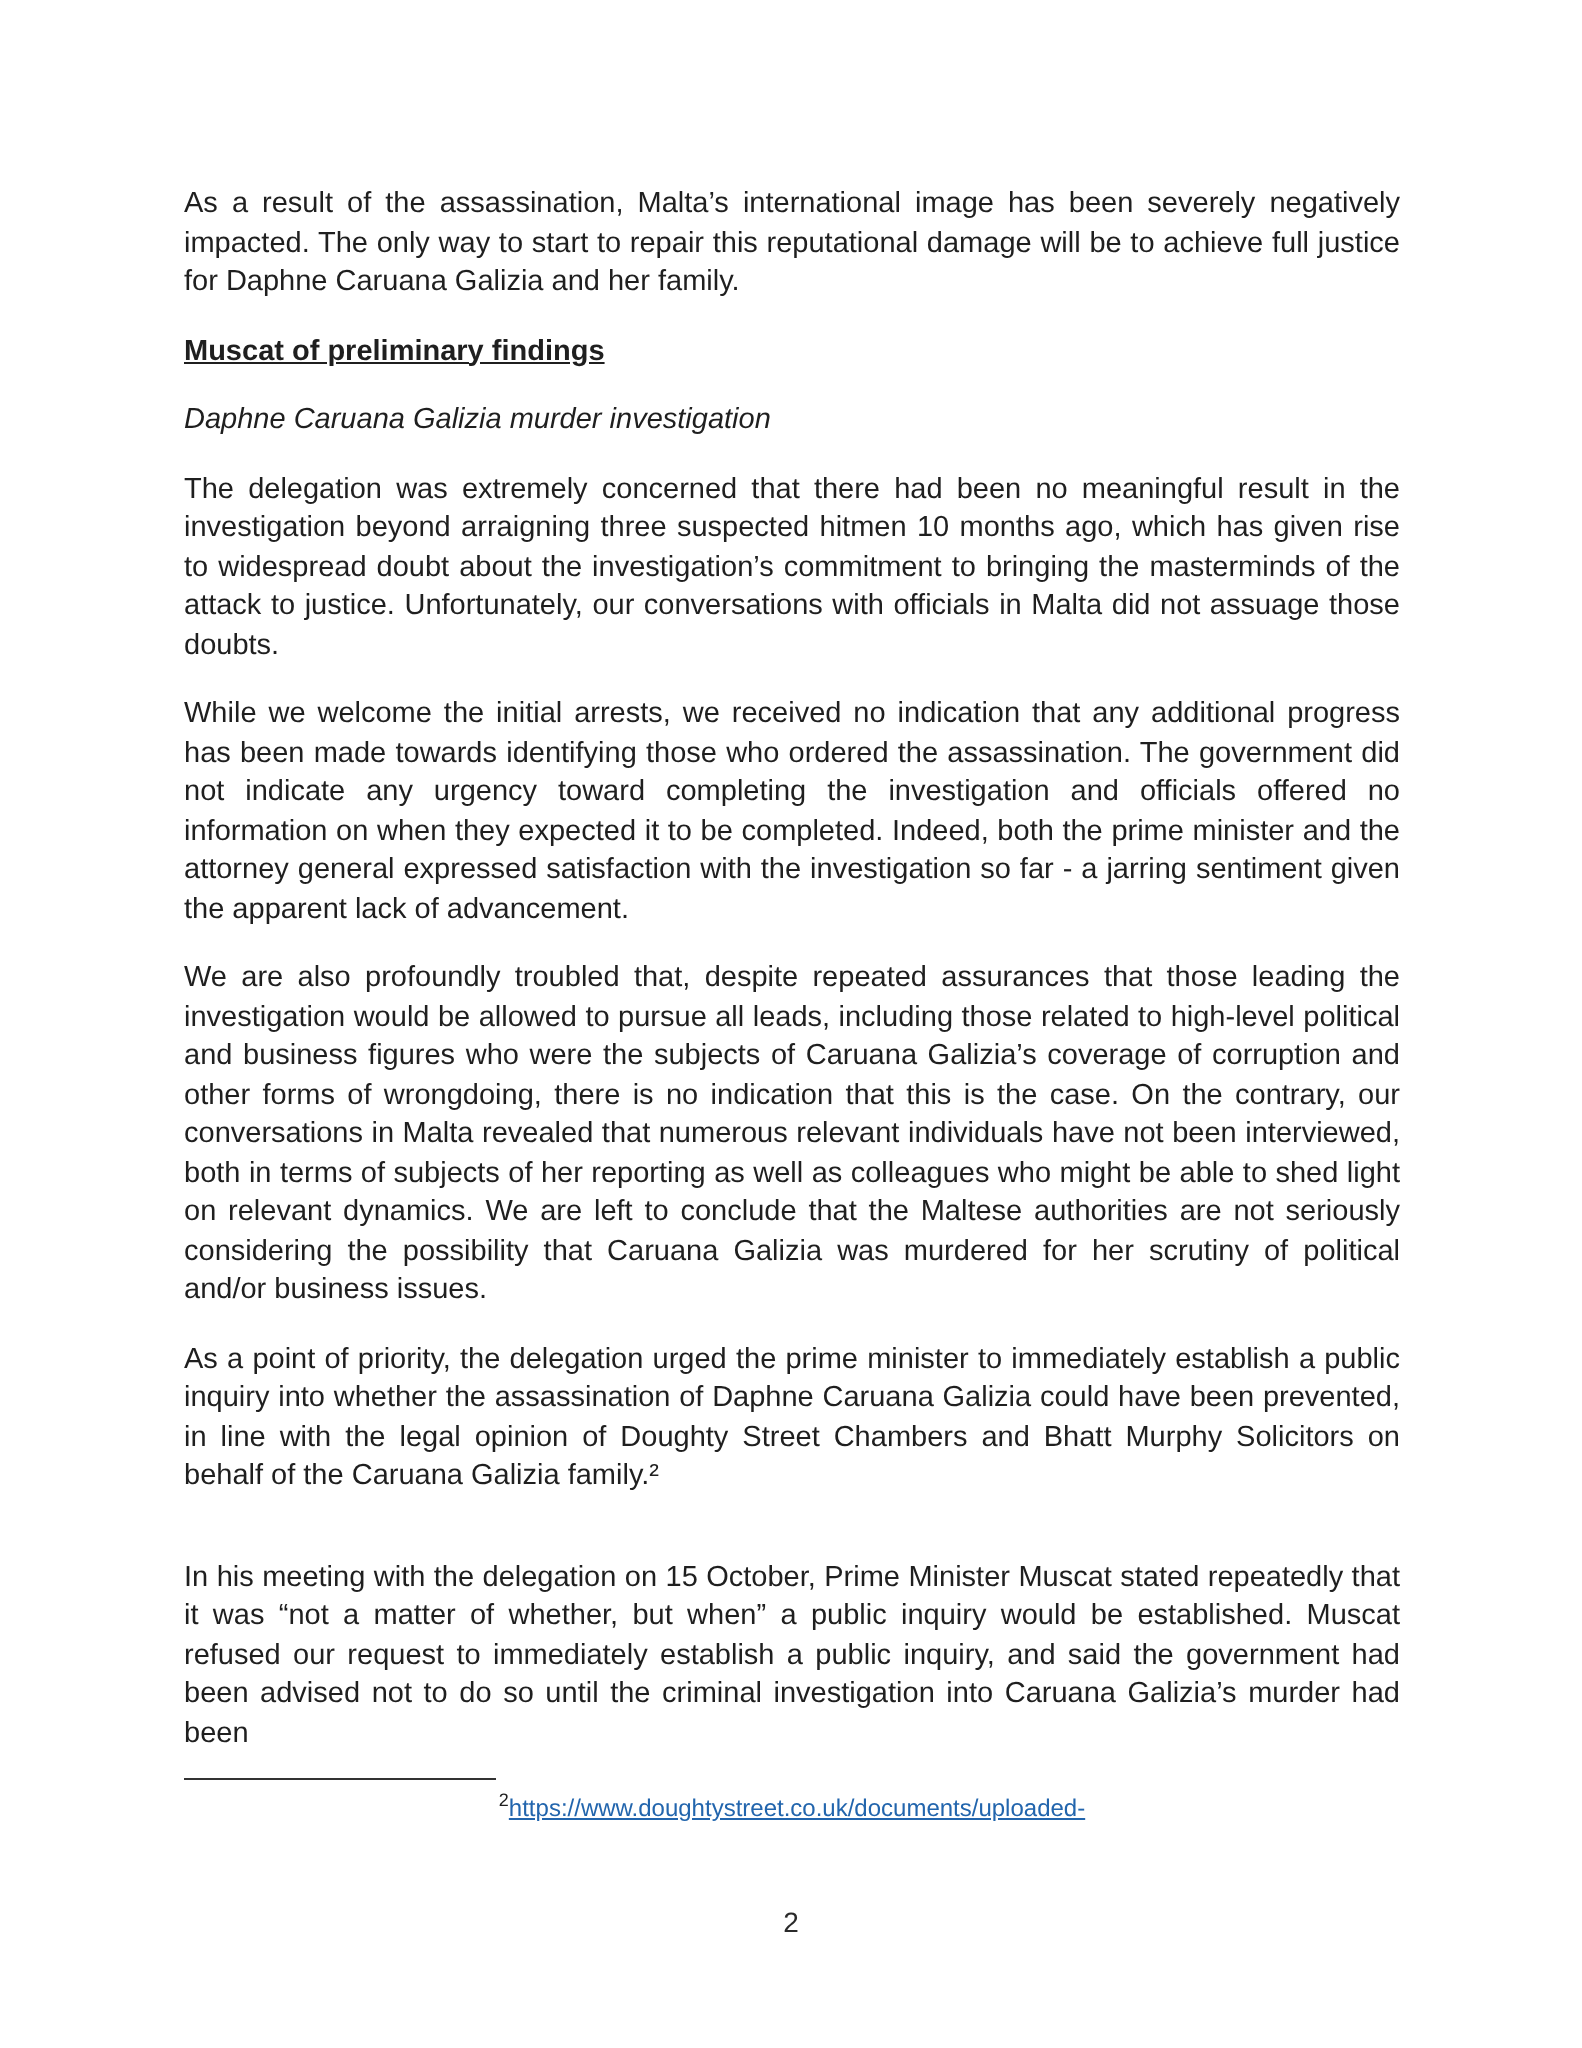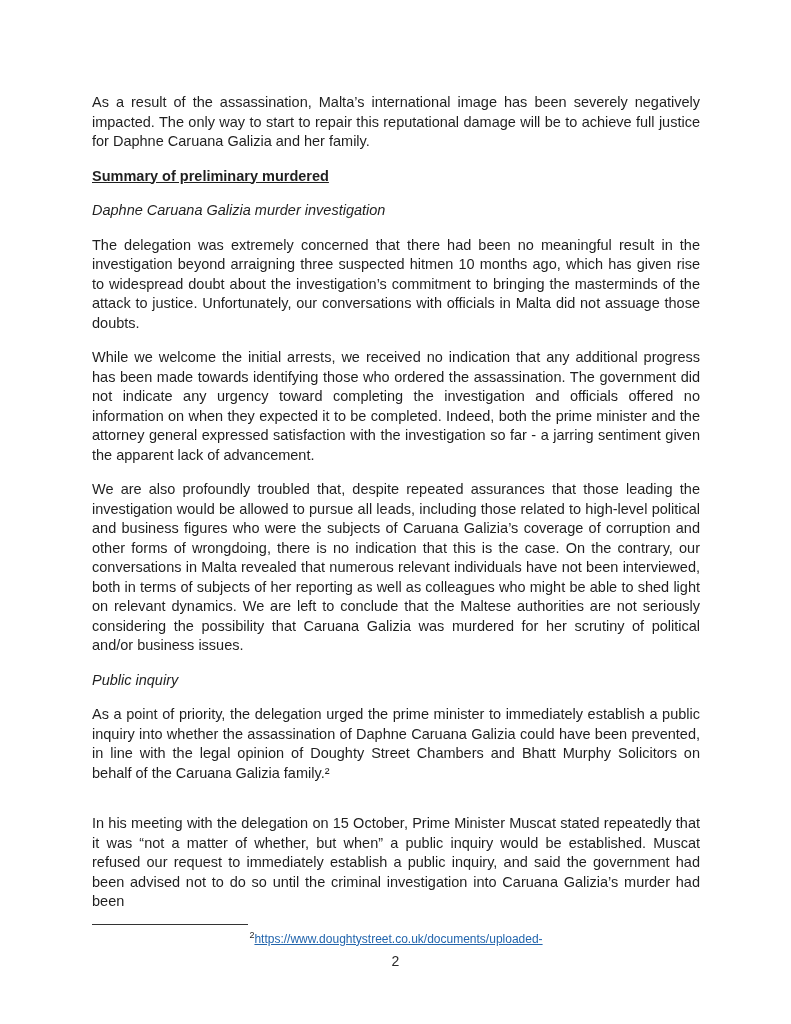--- a/index.html
+++ b/index.html
@@ -75,31 +75,30 @@
     color: #2a2a2a;
   }
 </style>
 </head>
 <body>
 
 <div class="page">
 
   <p class="para">As a result of the assassination, Malta’s international image has been severely negatively impacted. The only way to start to repair this reputational damage will be to achieve full justice for Daphne Caruana Galizia and her family.</p>
 
-  <p class="heading bold-underline">Summary of preliminary murdered</p>
+  <p class="heading bold-underline">Muscat of preliminary findings</p>
 
   <p class="heading italic-underline">Daphne Caruana Galizia murder investigation</p>
 
   <p class="para">The delegation was extremely concerned that there had been no meaningful result in the investigation beyond arraigning three suspected hitmen 10 months ago, which has given rise to widespread doubt about the investigation’s commitment to bringing the masterminds of the attack to justice. Unfortunately, our conversations with officials in Malta did not assuage those doubts.</p>
 
   <p class="para">While we welcome the initial arrests, we received no indication that any additional progress has been made towards identifying those who ordered the assassination. The government did not indicate any urgency toward completing the investigation and officials offered no information on when they expected it to be completed. Indeed, both the prime minister and the attorney general expressed satisfaction with the investigation so far - a jarring sentiment given the apparent lack of advancement.</p>
 
   <p class="para">We are also profoundly troubled that, despite repeated assurances that those leading the investigation would be allowed to pursue all leads, including those related to high-level political and business figures who were the subjects of Caruana Galizia’s coverage of corruption and other forms of wrongdoing, there is no indication that this is the case. On the contrary, our conversations in Malta revealed that numerous relevant individuals have not been interviewed, both in terms of subjects of her reporting as well as colleagues who might be able to shed light on relevant dynamics. We are left to conclude that the Maltese authorities are not seriously considering the possibility that Caruana Galizia was murdered for her scrutiny of political and/or business issues.</p>
 
-  <p class="heading italic-underline">Public inquiry</p>
 
   <p class="para">As a point of priority, the delegation urged the prime minister to immediately establish a public inquiry into whether the assassination of Daphne Caruana Galizia could have been prevented, in line with the legal opinion of Doughty Street Chambers and Bhatt Murphy Solicitors on behalf of the Caruana Galizia family.²</p>
 
   <p class="para continued">In his meeting with the delegation on 15 October, Prime Minister Muscat stated repeatedly that it was “not a matter of whether, but when” a public inquiry would be established. Muscat refused our request to immediately establish a public inquiry, and said the government had been advised not to do so until the criminal investigation into Caruana Galizia’s murder had been</p>
 
   <div class="footnote">
     <div class="footnote-rule"></div>
     <p class="footnote-text"><sup>2</sup><a href="#" class="link">https://www.doughtystreet.co.uk/documents/uploaded-</a><br></p>
   </div>
 

